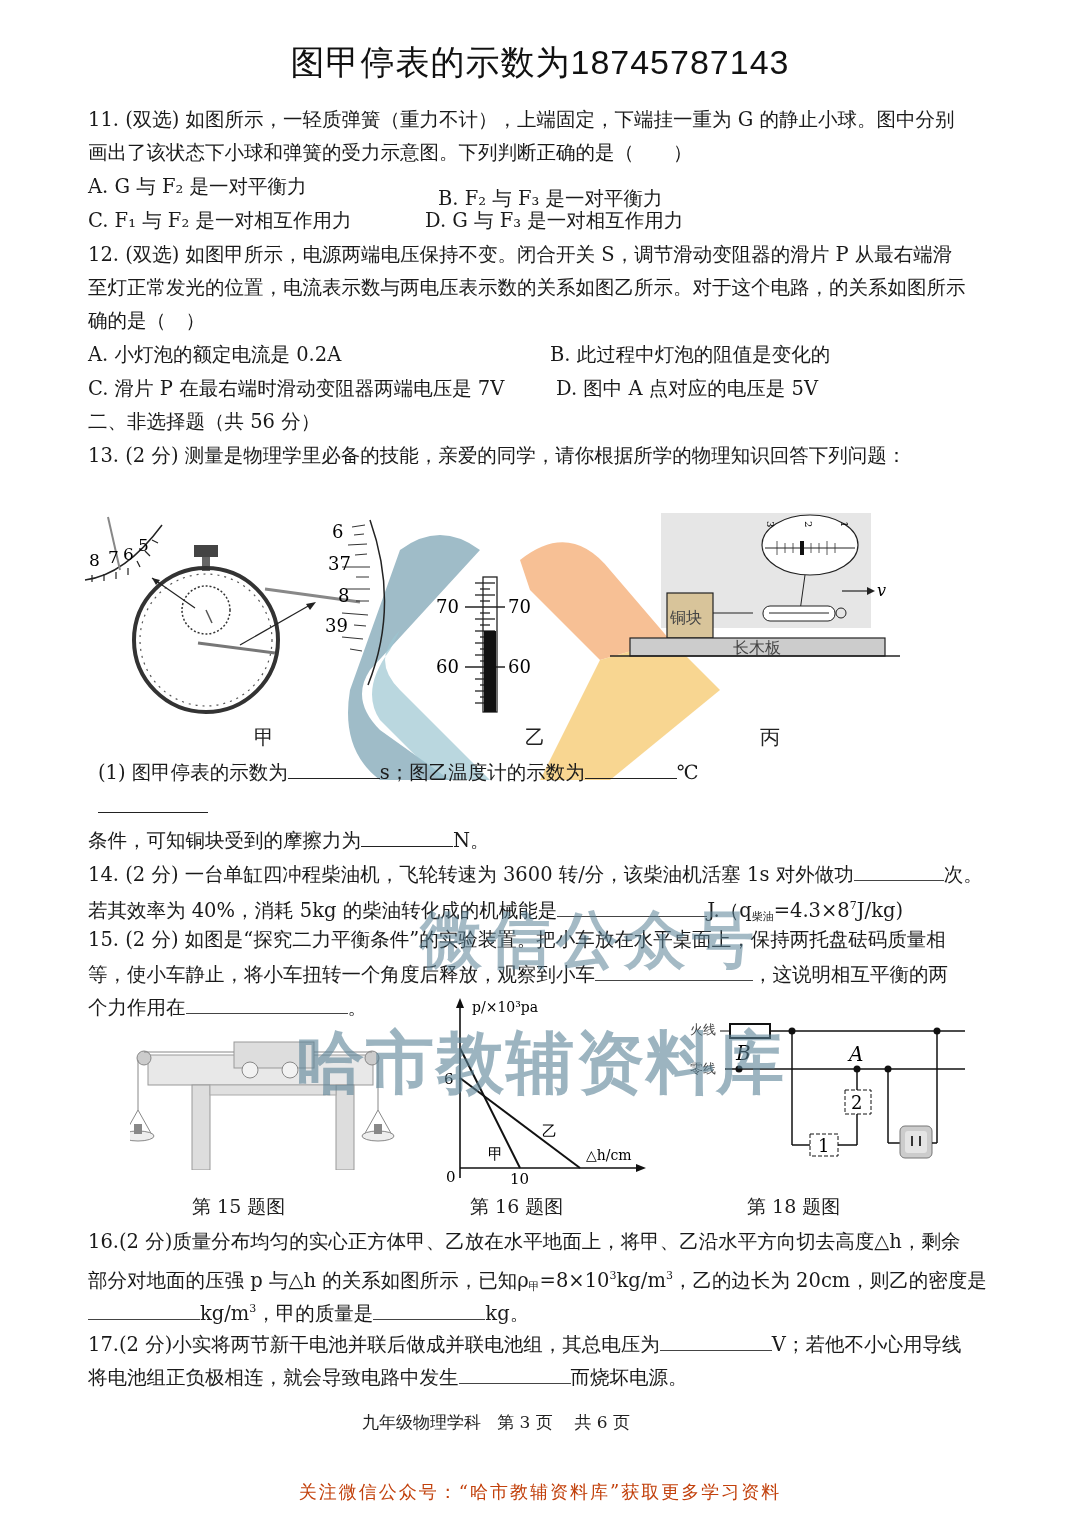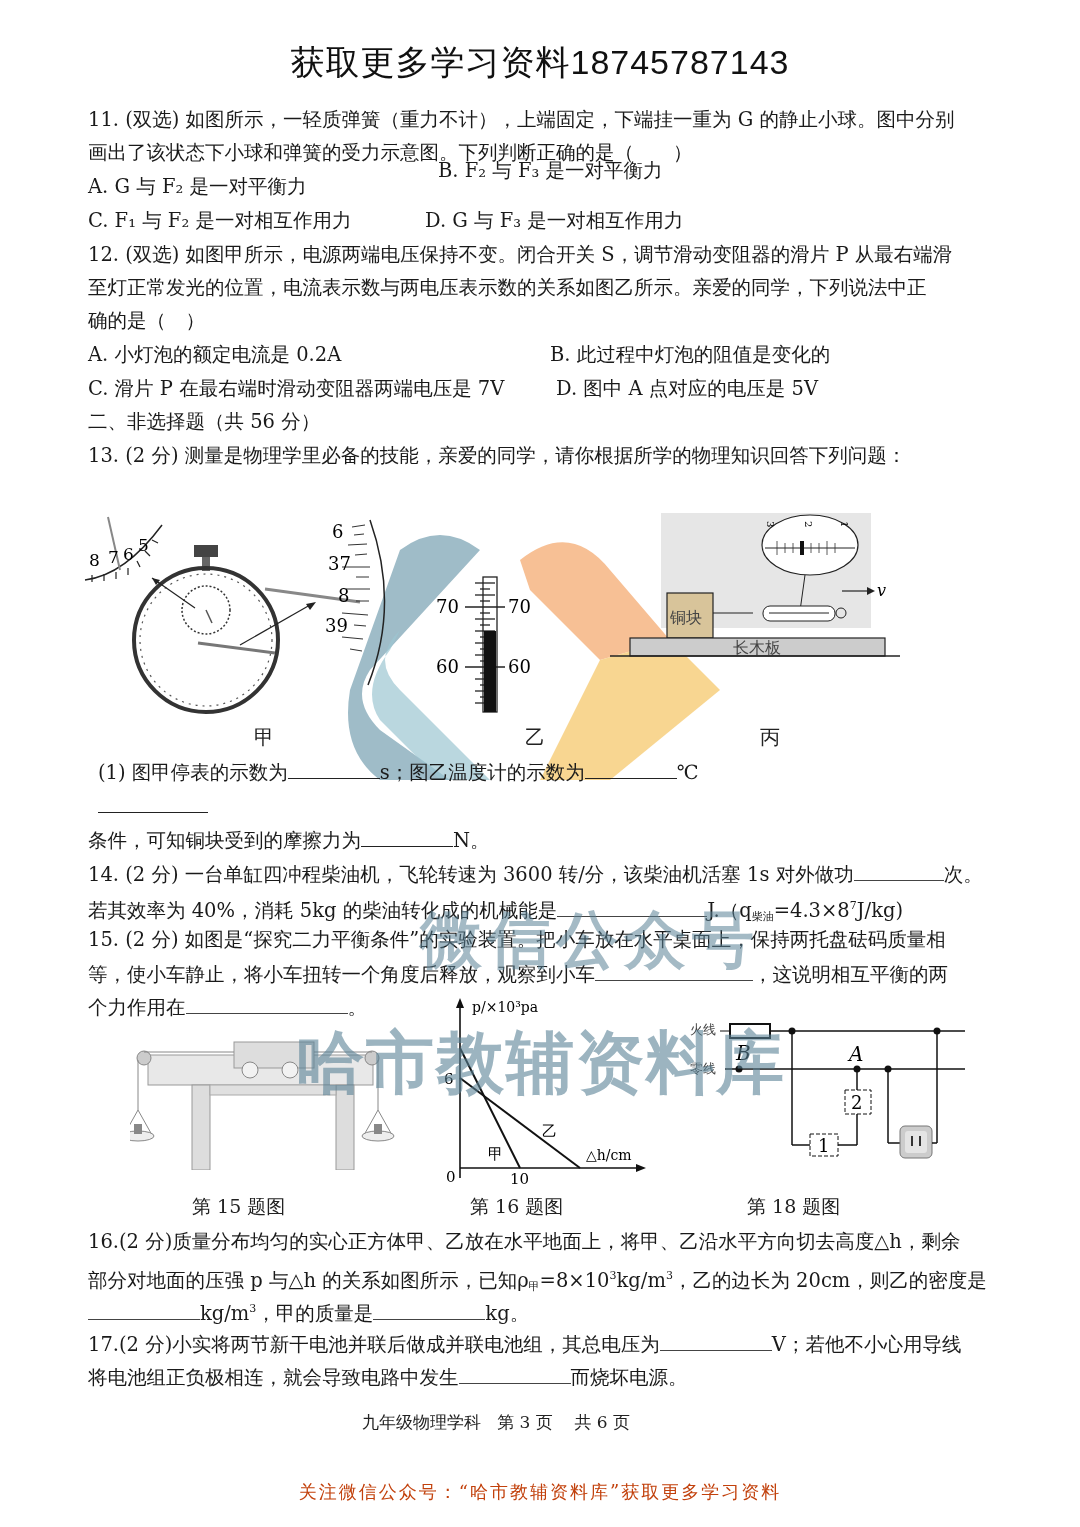--- a/index.html
+++ b/index.html
@@ -15,32 +15,32 @@
   .footer{position:absolute;top:1411px;left:0;width:992px;text-align:center;font-size:17px;color:#222;}
   .foot2{position:absolute;top:1480px;left:0;width:1080px;text-align:center;font-size:18px;color:#c2410c;letter-spacing:2px;}
   svg{position:absolute;}
   .wm1{position:absolute;left:420px;top:898px;font-size:62px;font-weight:bold;color:rgba(90,130,150,0.55);font-family:"DejaVu Sans",sans-serif;letter-spacing:6px;pointer-events:none;}
   .wm2{position:absolute;left:296px;top:1018px;font-size:68px;font-weight:bold;color:rgba(90,130,150,0.6);font-family:Liberation Serif, serif;letter-spacing:2px;pointer-events:none;}
 </style>
 </head>
 <body>
 
 <div class="hdr">
-  <span>获取更多学习资料</span><span class="num">18745787143</span>
+  <span>图甲停表的示数为</span><span class="num">18745787143</span>
 </div>
 
 <div class="line" style="top:107px">11. (双选) 如图所示，一轻质弹簧（重力不计），上端固定，下端挂一重为 G 的静止小球。图中分别</div>
 <div class="line" style="top:140px">画出了该状态下小球和弹簧的受力示意图。下列判断正确的是（　　）</div>
 <div class="line" style="top:174px">A.  G 与 F₂ 是一对平衡力</div>
-<div class="line" style="top:158px;left:438px">B.  F₂ 与 F₃ 是一对平衡力</div>
+<div class="line" style="top:186px;left:438px">B.  F₂ 与 F₃ 是一对平衡力</div>
 <div class="line" style="top:208px">C.  F₁ 与 F₂ 是一对相互作用力</div>
 <div class="line" style="top:208px;left:425px">D.  G 与 F₃ 是一对相互作用力</div>
 
 <div class="line" style="top:242px">12. (双选) 如图甲所示，电源两端电压保持不变。闭合开关 S，调节滑动变阻器的滑片 P 从最右端滑</div>
-<div class="line" style="top:275px">至灯正常发光的位置，电流表示数与两电压表示数的关系如图乙所示。亲爱的同学，下列说法中正</div>
+<div class="line" style="top:275px">至灯正常发光的位置，电流表示数与两电压表示数的关系如图乙所示。对于这个电路，的关系如图所示</div>
 <div class="line" style="top:308px">确的是（　）</div>
 <div class="line" style="top:342px">A.  小灯泡的额定电流是 0.2A</div>
 <div class="line" style="top:342px;left:550px">B.  此过程中灯泡的阻值是变化的</div>
 <div class="line" style="top:376px">C.  滑片 P 在最右端时滑动变阻器两端电压是 7V</div>
 <div class="line" style="top:376px;left:556px">D.  图中 A 点对应的电压是 5V</div>
 
 <div class="line" style="top:409px">二、非选择题（共 56 分）</div>
 <div class="line" style="top:443px">13. (2 分) 测量是物理学里必备的技能，亲爱的同学，请你根据所学的物理知识回答下列问题：</div>
 
 <svg style="left:340px;top:520px" width="400" height="260">

